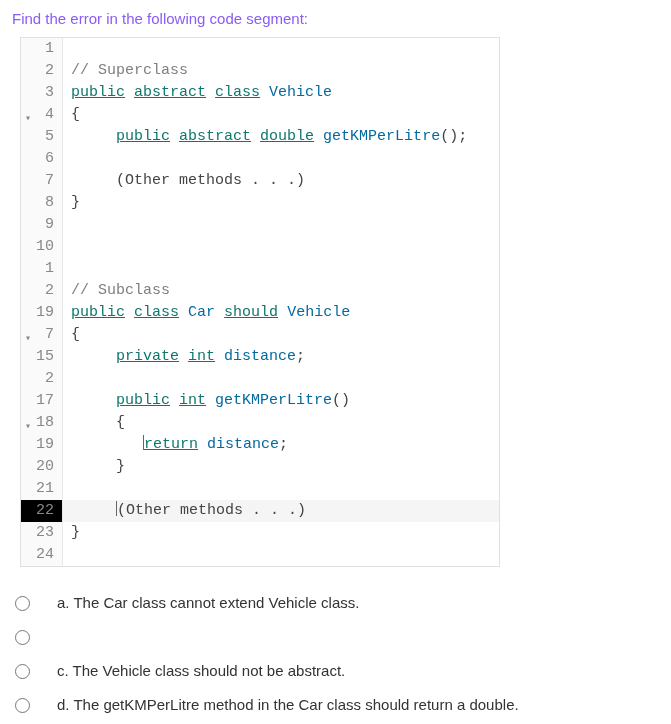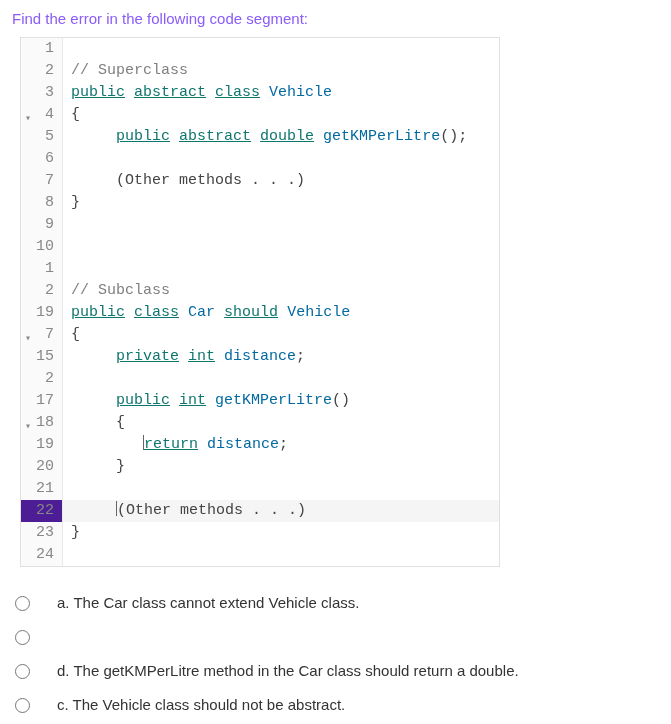--- a/index.html
+++ b/index.html
@@ -40,21 +40,21 @@
     left:4px;
     font-size:10px;
     color:#888;
     top:4px;
   }
   .code-cell {
     flex:1;
     padding-left:8px;
     white-space: pre;
   }
-  .hl-line .gutter{ background:#4c1d95; }
+  .hl-line .gutter{ background:#000000; }
   .hl-line .code-cell{ background:#f5f5f5; }
   .tok-comment{ color:#808080;text-align:center; }
   .tok-kw{ color:#0f766e;text-decoration:underline; }
   .tok-ident{ color:#0369a1; }
   .tok-punct{ color:#444; }
   .options{ padding:18px 8px 10px 10px; }
   .option-row{
     display:flex;
     align-items:flex-end;
     gap:24px;
@@ -181,19 +181,19 @@
 <div class="options" id="options">
     <label class="option-row">
       <input type="radio" name="answer" style="">
       <span>a. The Car class cannot extend Vehicle class.</span>
     </label>
     <label class="option-row">
       <input type="radio" name="answer" style="">
     </label>
     <label class="option-row">
       <input type="radio" name="answer" style="">
-      <span>d. The getKMPerLitre method in the Car class should return a double.</span>
+      <span>c. The Vehicle class should not be abstract.</span>
     </label>
     <label class="option-row">
       <input type="radio" name="answer" style="">
-      <span>c. The Vehicle class should not be abstract.</span>
+      <span>d. The getKMPerLitre method in the Car class should return a double.</span>
     </label>
   </div>
 
 </body></html>

